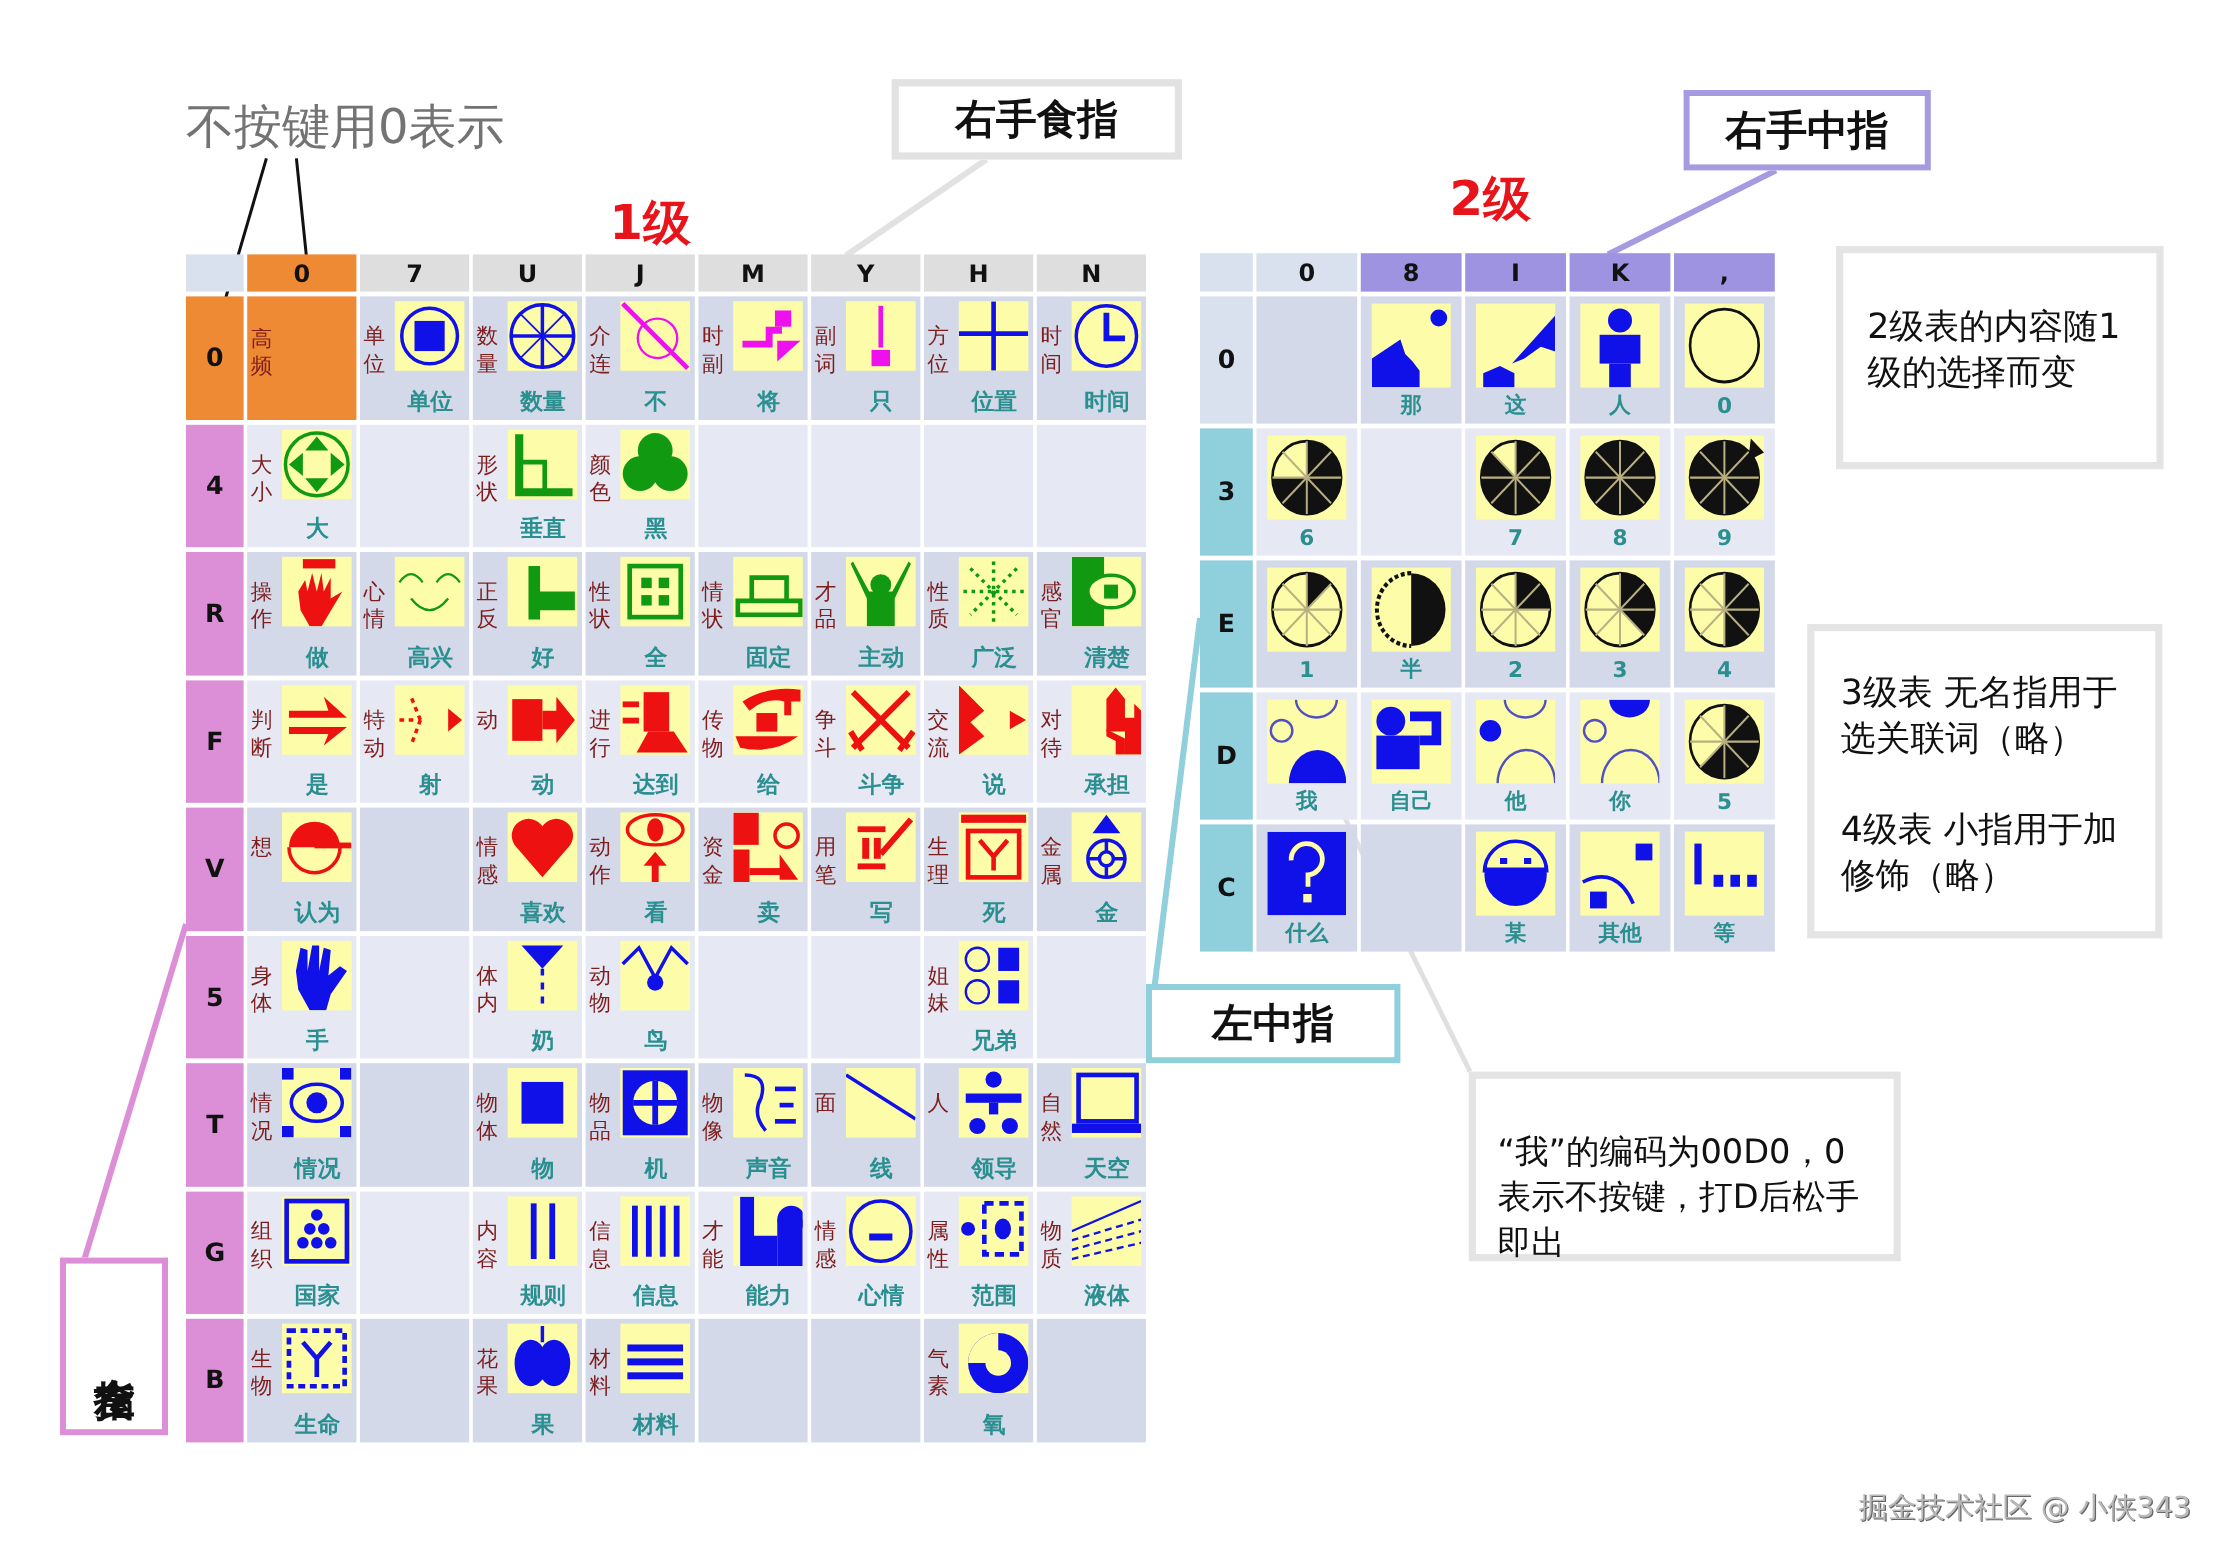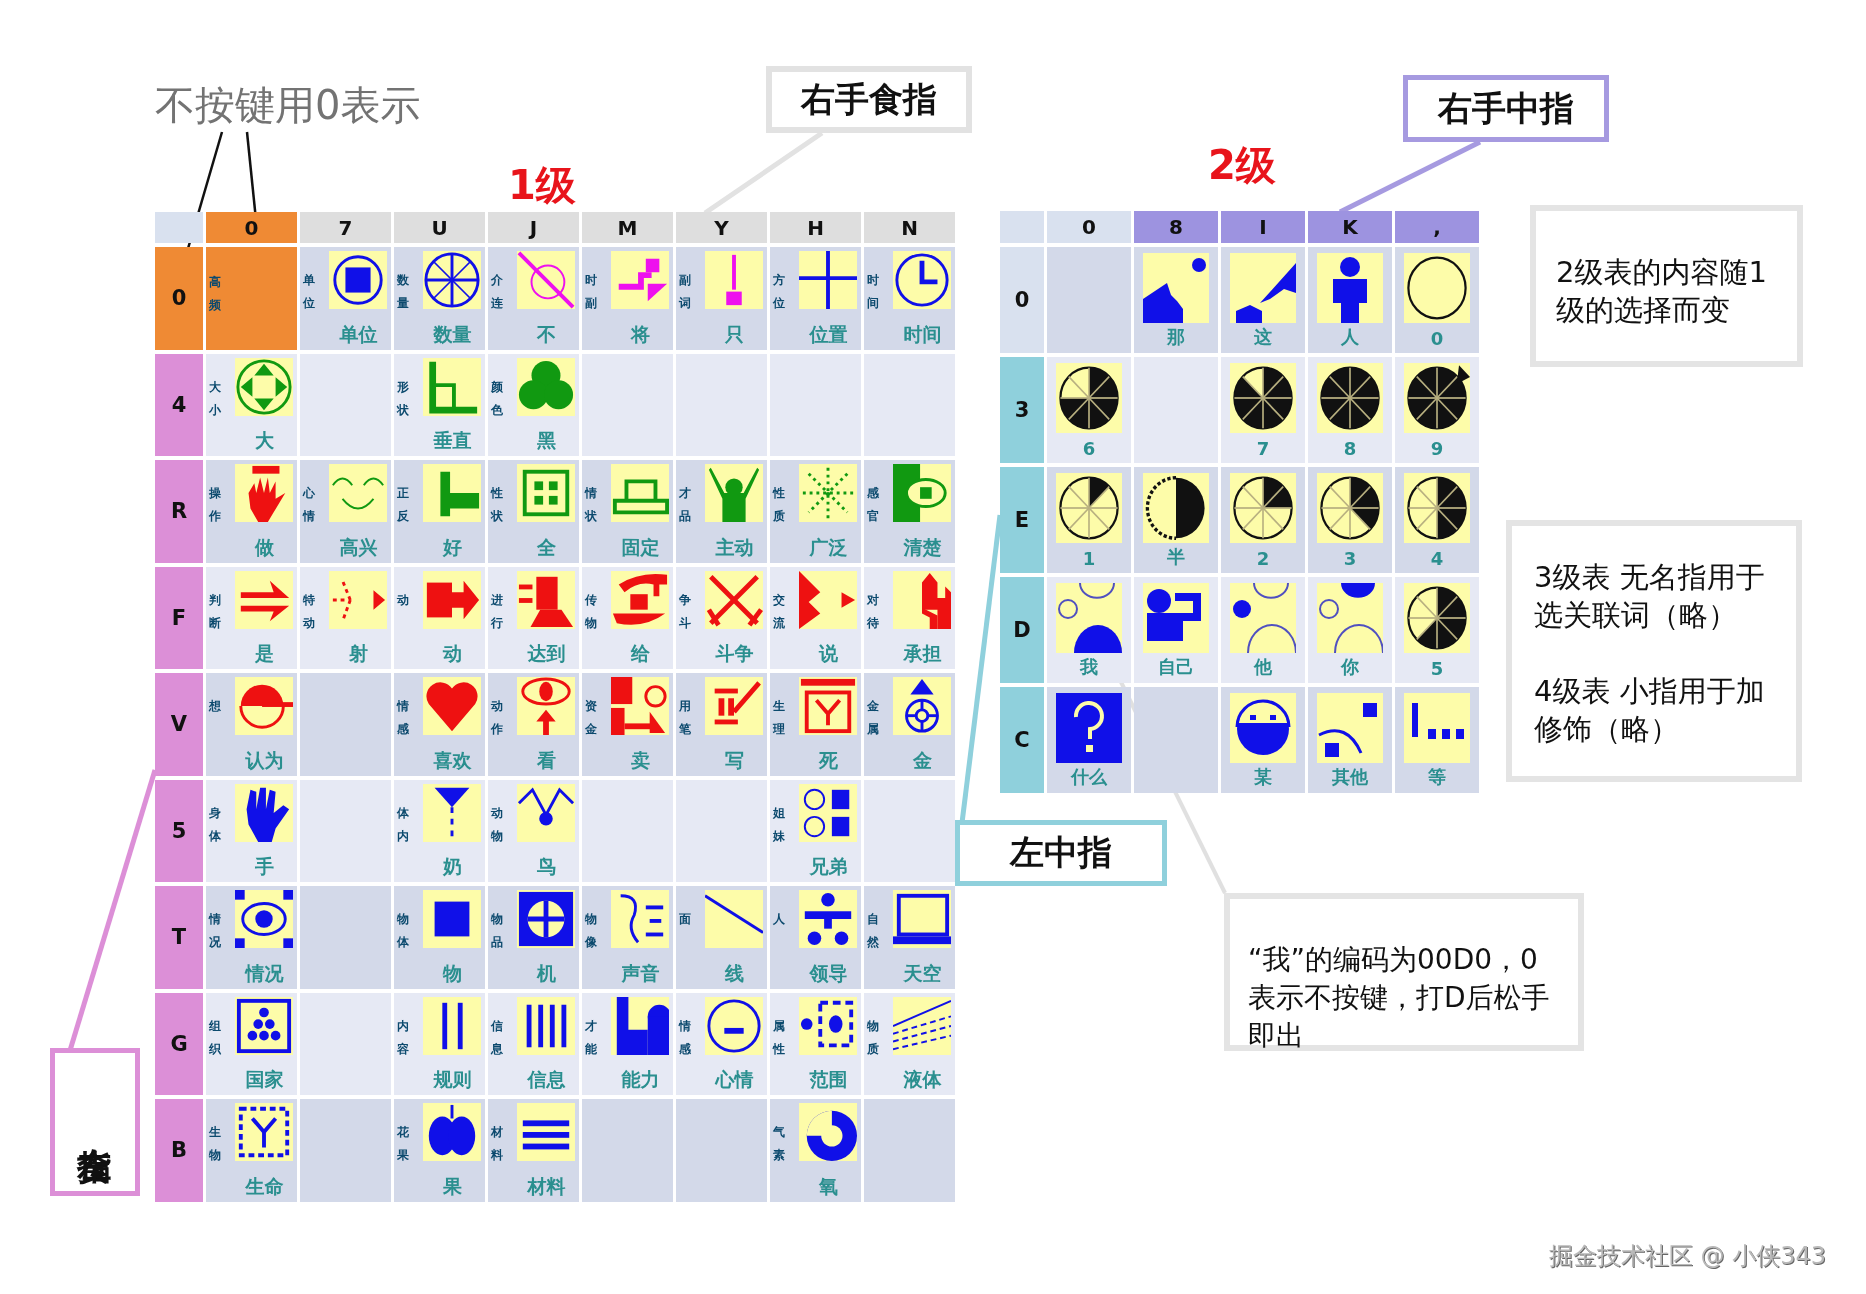--- a/index.html
+++ b/index.html
@@ -18,21 +18,21 @@
   .hdr.purple{background:#9d93e0;}
   .hdr.lightblue{background:#d9e1ef;}
   .rowh{display:flex;align-items:center;justify-content:center;font-weight:bold;font-size:21px;color:#111;}
   .rowh.orange{background:#ef8a34;}
   .rowh.pink{background:#dc8fd7;}
   .rowh.teal{background:#8fd0dc;}
   .rowh.lb{background:#d9e1ef;}
   .cell{position:relative;background:#e6e9f4;}
   .cell.alt{background:#d3d9e9;}
   .cell.orange{background:#ef8a34;}
-  .cat{position:absolute;left:3px;top:22px;width:20px;color:#0c4a6e;font-weight:bold;font-size:12px;line-height:23px;}
+  .cat{position:absolute;left:3px;top:22px;width:20px;color:#7f1d1d;font-weight:normal;font-size:18px;line-height:23px;}
   .icon{position:absolute;right:4px;top:4px;width:58px;height:58px;background:#fdfca9;overflow:hidden;}
   .icon svg{width:100%;height:100%;display:block;}
   .word{position:absolute;left:26px;right:0;bottom:2px;text-align:center;color:#2a8f8f;font-weight:bold;font-size:19px;}
   .cell2{position:relative;background:#e6e9f4;}
   .cell2.alt{background:#d3d9e9;}
   .icon2{position:absolute;left:9px;top:6px;width:66px;height:70px;background:#fdfca9;overflow:hidden;}
   .icon2 svg{width:100%;height:100%;display:block;}
   .word2{position:absolute;left:0;right:0;bottom:4px;text-align:center;color:#2a8f8f;font-weight:bold;font-size:18px;}
   svg.lines{position:absolute;left:0;top:0;width:1866px;height:1294px;pointer-events:none;}
   .watermark{position:absolute;right:40px;bottom:22px;color:#b9b9b9;font-size:24px;text-shadow:1px 1px 0 #666;font-family:"DejaVu Sans",sans-serif;}
@@ -47,34 +47,34 @@
   <line x1="1480" y1="142" x2="1340" y2="212" stroke="#a69ae0" stroke-width="5"></line>
   <line x1="155" y1="770" x2="55" y2="1100" stroke="#dc8fd7" stroke-width="5"></line>
   <line x1="1000" y1="515" x2="962" y2="823" stroke="#8fd0dc" stroke-width="5"></line>
   <line x1="1120" y1="680" x2="1225" y2="893" stroke="#e0e0e0" stroke-width="4"></line>
 </svg>
 
 <div class="abs annot-text" style="left:155px;top:78px;font-size:40px;">不按键用0表示</div>
 <div class="abs title-red" style="left:508px;top:138px;margin-top:20px;">1级</div>
 <div class="abs title-red" style="left:1208px;top:138px;">2级</div>
 
-<div class="callout" style="left:743px;top:66px;width:206px;height:67px;border:6px solid #e2e2e2;font-size:34px;margin-left:23px;">
+<div class="callout" style="left:743px;top:66px;width:242px;height:67px;border:6px solid #e2e2e2;font-size:34px;">
   <span>右手食指</span>
 </div>
 <div class="callout" style="left:1403px;top:75px;width:206px;height:67px;border:5px solid #a69ae0;font-size:34px;">
   <span>右手中指</span>
 </div>
 <div class="callout" style="left:50px;top:1048px;width:90px;height:148px;border:5px solid #dc8fd7;font-size:34px;line-height:44px;text-align:center;writing-mode:vertical-rl;">
   <span>左食指</span>
 </div>
 <div class="callout" style="left:955px;top:820px;width:212px;height:66px;border:5px solid #8fd0dc;font-size:34px;">
   <span>左中指</span>
 </div>
 
-<div class="notebox" style="left:1530px;top:205px;width:273px;height:162px;padding:42px 16px 0 20px;">
+<div class="notebox" style="left:1530px;top:205px;width:273px;height:186px;padding:42px 16px 0 20px;">
   <span>2级表的内容随1级的选择而变</span>
 </div>
 <div class="notebox" style="left:1506px;top:520px;width:296px;height:262px;padding:32px 16px 0 22px;">
   <div>3级表 无名指用于选关联词（略）</div>
   <div style="height:38px"></div>
   <div>4级表 小指用于加修饰（略）</div>
 </div>
 <div class="notebox" style="left:1224px;top:893px;width:360px;height:158px;padding:42px 16px 0 18px;font-size:28px;">
   <span>“我”的编码为00D0，0表示不按键，打D后松手即出</span>
 </div>

